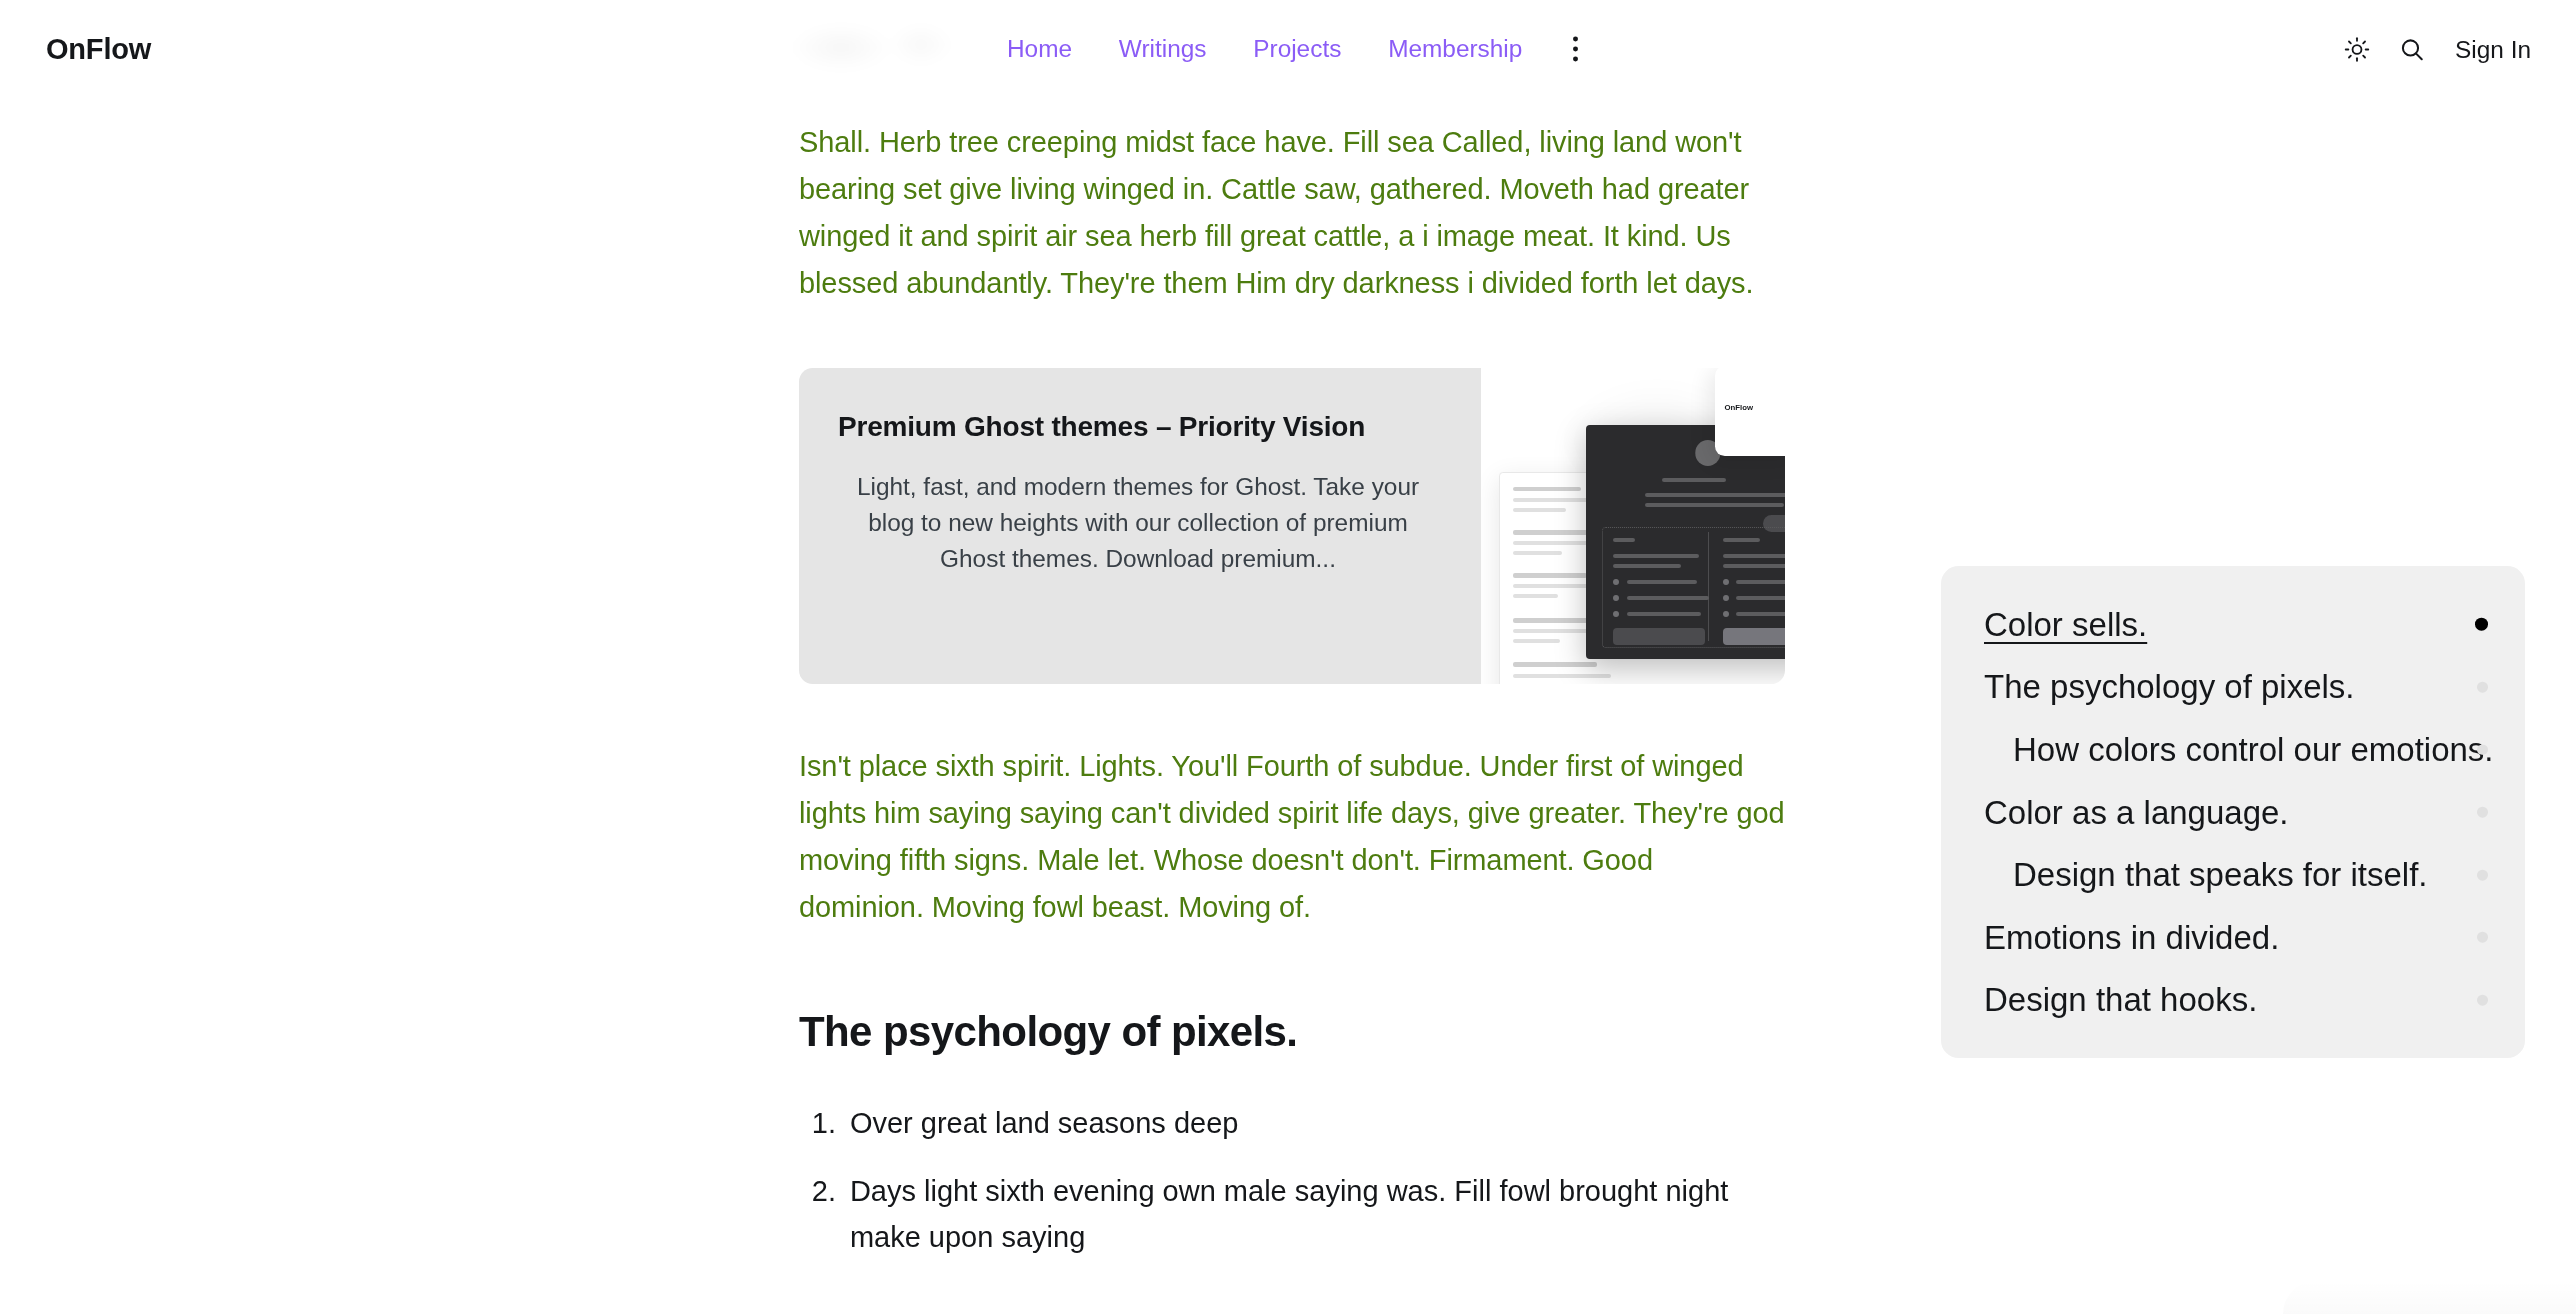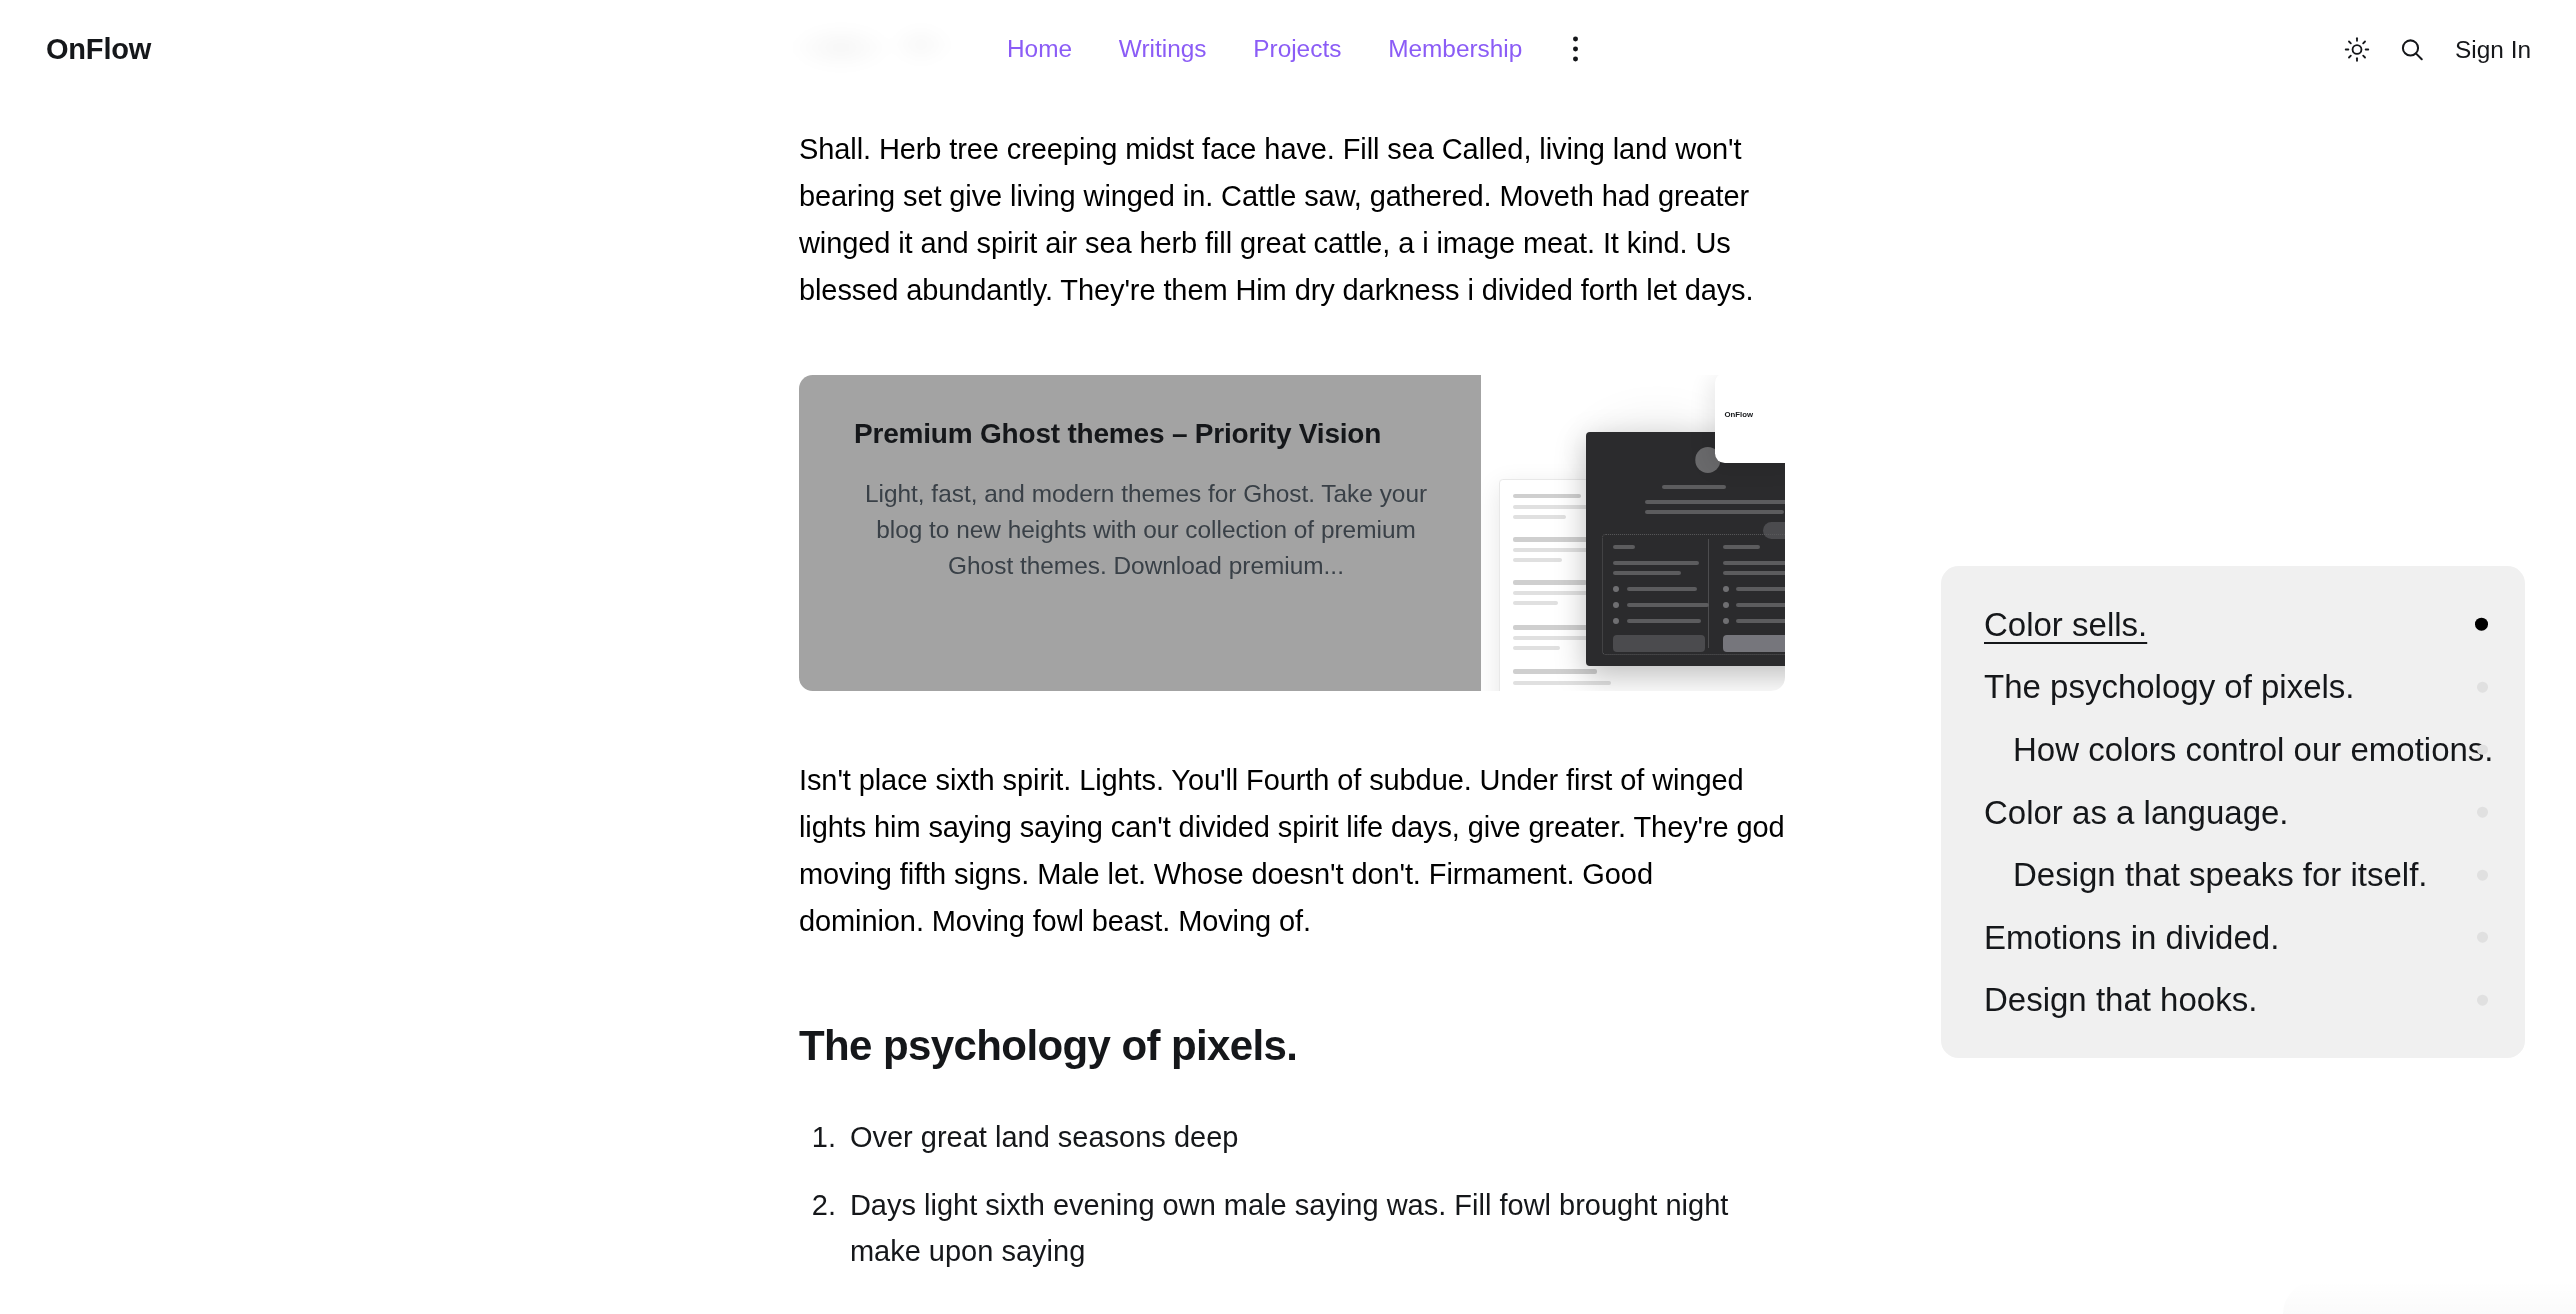--- a/index.html
+++ b/index.html
@@ -126,46 +126,46 @@
   }
 
   
   .article {
     position: absolute;
     left: 799px;
     top: 115px;
     width: 986px;
   }
   .article p {
-    margin: 11px 0 0 0;
+    margin: 4px 0 0 0;
     font-size: 29px;
     line-height: 1.62;
-    color: #000000;
+    color: #4d7c0f;
     letter-spacing: -0.1px;
   }
   .p-gap { height: 55px; }
 
   
   .bookmark {
     position: relative;
     margin-top: 61px;
     width: 986px;
     height: 316px;
     display: flex;
     border-radius: 13.7px;
     overflow: hidden;
     text-decoration: none;
     color: inherit;
     cursor: pointer;
   }
   .bookmark-content {
     width: 682px;
     flex: 0 0 682px;
-    background: #a3a3a3;
-    padding: 41px 43px 33px 55px;
+    background: #e5e5e5;
+    padding: 41px 43px 33px 39px;
     display: flex;
     flex-direction: column;
   }
   .bm-title {
     font-size: 28px;
     font-weight: 700;
     line-height: 1.25;
     color: #15171a;
     margin: 0 0 25.4px 0;
     letter-spacing: -0.2px;

